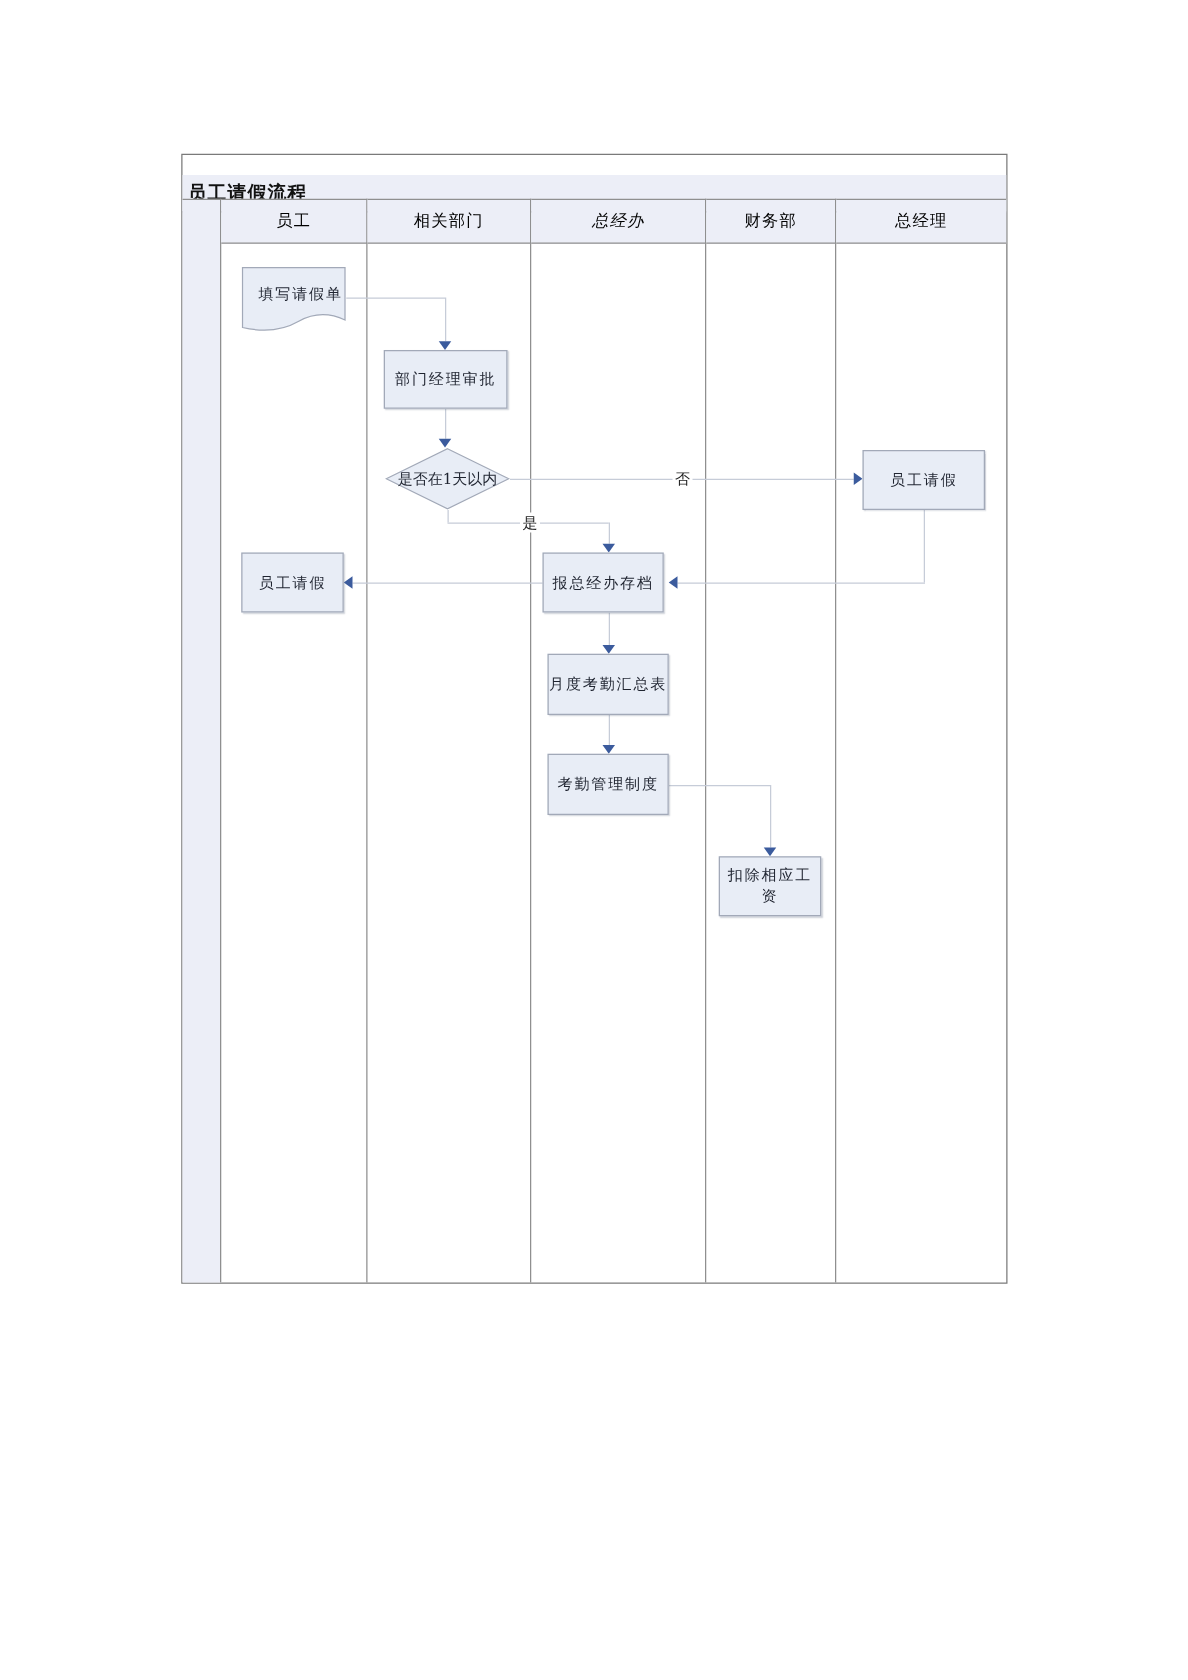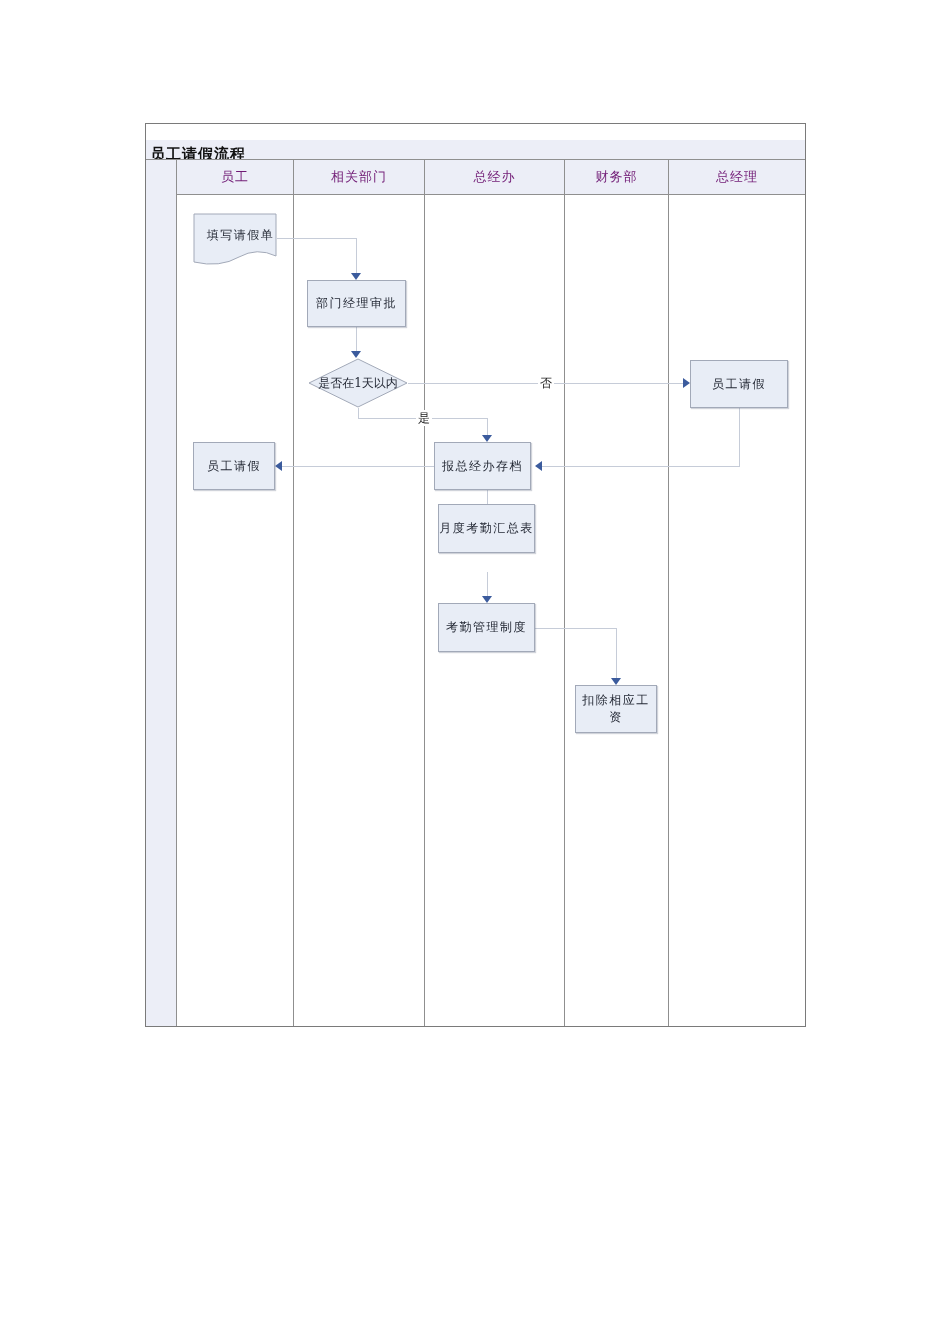--- a/index.html
+++ b/index.html
@@ -33,25 +33,25 @@
   }
   
   .lanehead{
     position:absolute;top:35px;height:36px;
     background:var(--band-fill,#eceef7);
     border-top:1px solid var(--lane-line,#8f8f8f);
     border-bottom:1px solid var(--lane-line,#8f8f8f);
     border-right:1px solid var(--lane-line,#8f8f8f);
     box-sizing:border-box;
     display:flex;align-items:center;justify-content:center;
-    font-size:13px;letter-spacing:1px;color:#701a75;
+    font-size:13px;letter-spacing:1px;color:#000000;
   }
   .lh0{left:31px;width:117px;}
   .lh1{left:148px;width:131px;}
-  .lh2{left:279px;width:140px;}
+  .lh2{left:279px;width:140px;font-style:italic;}
   .lh3{left:419px;width:104px;}
   .lh4{left:523px;width:136px;border-right:none;}
   
   .vline{position:absolute;top:71px;width:0;height:831px;border-left:1px solid var(--lane-line,#8f8f8f);}
   .vl0{left:147px;} .vl1{left:278px;} .vl2{left:418px;} .vl3{left:522px;}
   
   .node{
     position:absolute;box-sizing:border-box;
     display:flex;align-items:center;justify-content:center;text-align:center;
     font-size:12px;letter-spacing:1.5px;color:#1f2430;
@@ -60,21 +60,21 @@
     background:var(--shape-fill,#e8edf6);
     border:1px solid var(--shape-border,#a2a9b8);
     box-shadow:1px 1px 1px rgba(120,130,150,0.35);
   }
   .n-fill{left:47px;top:89px;width:84px;height:54px;padding-left:11px;}
   .n-dept{left:161px;top:156px;width:99px;height:47px;}
   .n-dec{left:162px;top:234px;width:100px;height:50px;letter-spacing:0;}
   .n-gm{left:544px;top:236px;width:98px;height:48px;}
   .n-arch{left:288px;top:318px;width:97px;height:48px;}
   .n-leave{left:47px;top:318px;width:82px;height:48px;}
-  .n-month{left:292px;top:380px;width:97px;height:49px;}
+  .n-month{left:292px;top:399px;width:97px;height:49px;}
   .n-policy{left:292px;top:479px;width:97px;height:49px;}
   .n-deduct{left:429px;top:561px;width:82px;height:48px;}
   .shapesvg{position:absolute;left:0;top:0;width:100%;height:100%;}
   .overlabel{position:relative;z-index:2;}
   .n-fill .overlabel{margin-top:-10px;}
   
   .seg-h{position:absolute;height:0;border-top:1px solid var(--connector,#c6ccd8);}
   .seg-v{position:absolute;width:0;border-left:1px solid var(--connector,#c6ccd8);}
   .ar{position:absolute;width:0;height:0;}
   .ar-d{border-left:5px solid transparent;border-right:5px solid transparent;border-top:7px solid var(--arrow,#3b5b9d);}

